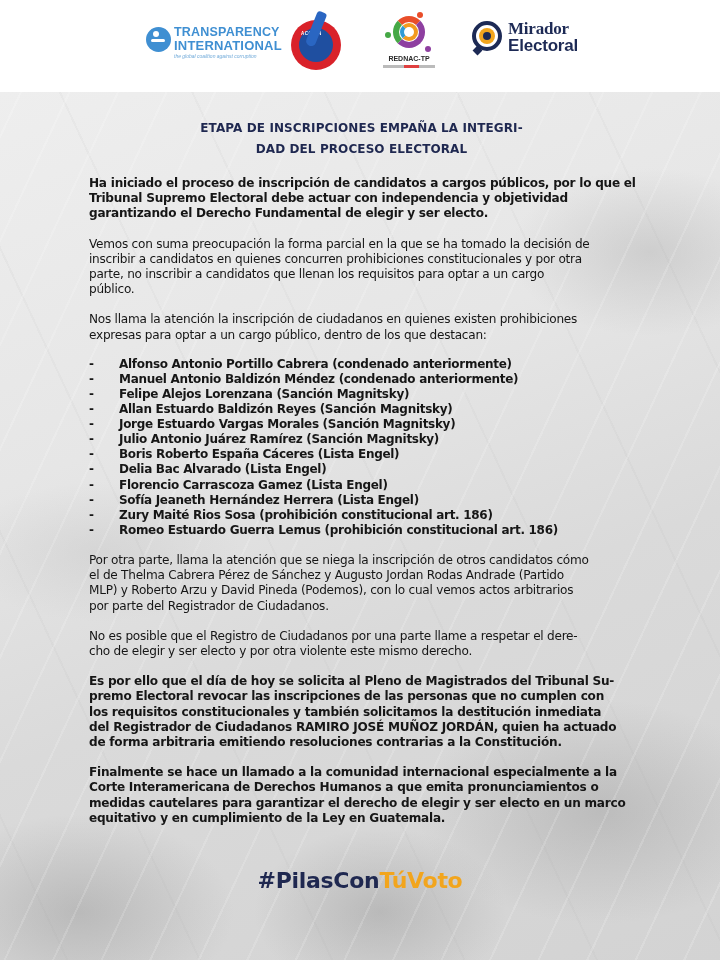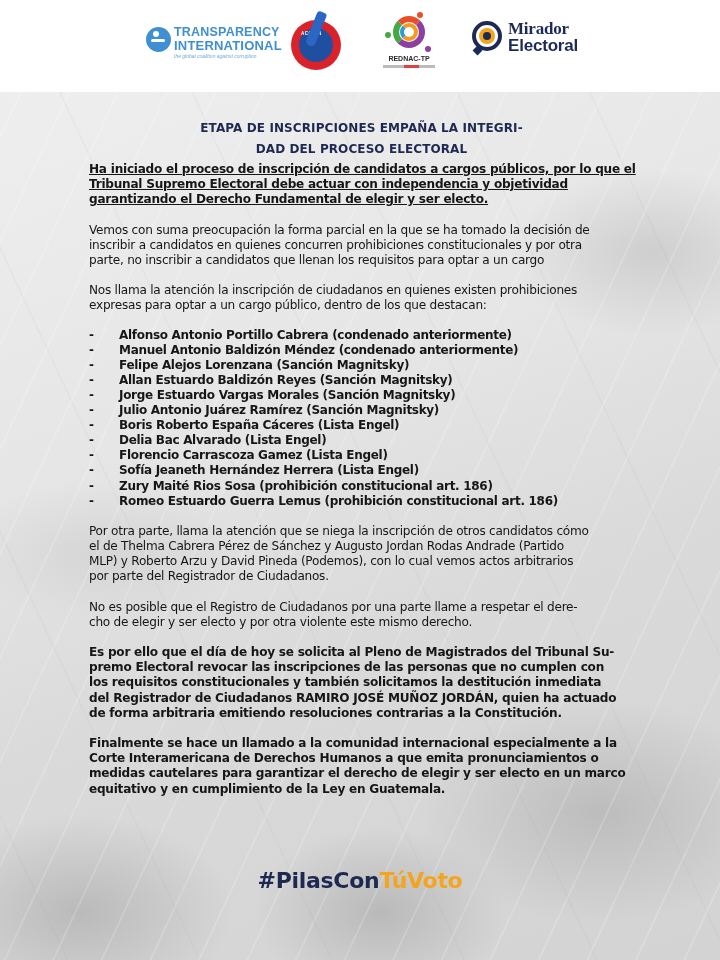--- a/index.html
+++ b/index.html
@@ -136,21 +136,21 @@
     .title {
       text-align: center; font-family: "DejaVu Sans", sans-serif; font-weight: bold;
       color: #1f2850; font-size: 12px; line-height: 21px; letter-spacing: 0.1px;
       margin-left: 0px; width: 545px;
     }
     .para {
       font-size: 12.1px; line-height: 15.2px; color: #161616; margin-top: 15px;
       letter-spacing: -0.25px;
     }
     .para.bold { font-weight: bold; }
-    .para.first { margin-top: 2px; text-decoration: underline; }
+    .para.first { margin-top: 16px; }
     .lines span { display: block; white-space: nowrap; }
 
     .candidate-list { list-style: none; margin-top: 14px; }
     .candidate-list li {
       font-weight: bold; font-size: 12px; line-height: 15.1px; white-space: nowrap;
       letter-spacing: -0.3px; position: relative; padding-left: 30px;
     }
     .candidate-list li .dash {
       position: absolute; left: 0; top: 0;
     }
@@ -212,20 +212,21 @@
   <p class="para bold first lines">
     <span>Ha iniciado el proceso de inscripción de candidatos a cargos públicos, por lo que el</span>
     <span>Tribunal Supremo Electoral debe actuar con independencia y objetividad</span>
     <span>garantizando el Derecho Fundamental de elegir y ser electo.</span>
   </p>
 
   <p class="para lines">
     <span>Vemos con suma preocupación la forma parcial en la que se ha tomado la decisión de</span>
     <span>inscribir a candidatos en quienes concurren prohibiciones constitucionales y por otra</span>
     <span>parte, no inscribir a candidatos que llenan los requisitos para optar a un cargo</span>
+    <span>público.</span>
   </p>
 
   <p class="para lines">
     <span>Nos llama la atención la inscripción de ciudadanos en quienes existen prohibiciones</span>
     <span>expresas para optar a un cargo público, dentro de los que destacan:</span>
   </p>
 
   <ul class="candidate-list">
     <li><span class="dash">-</span><span>Alfonso Antonio Portillo Cabrera (condenado anteriormente)</span></li>
     <li><span class="dash">-</span><span>Manuel Antonio Baldizón Méndez (condenado anteriormente)</span></li>

